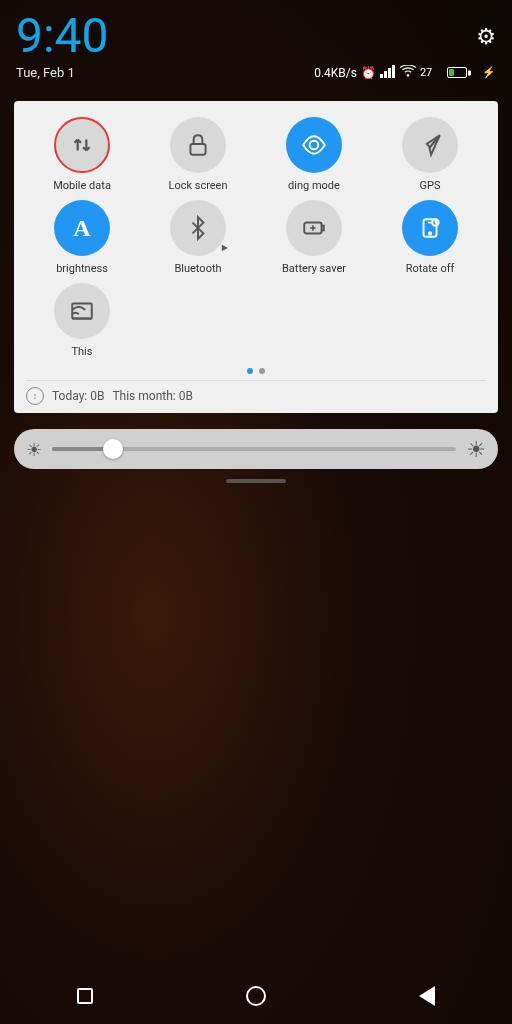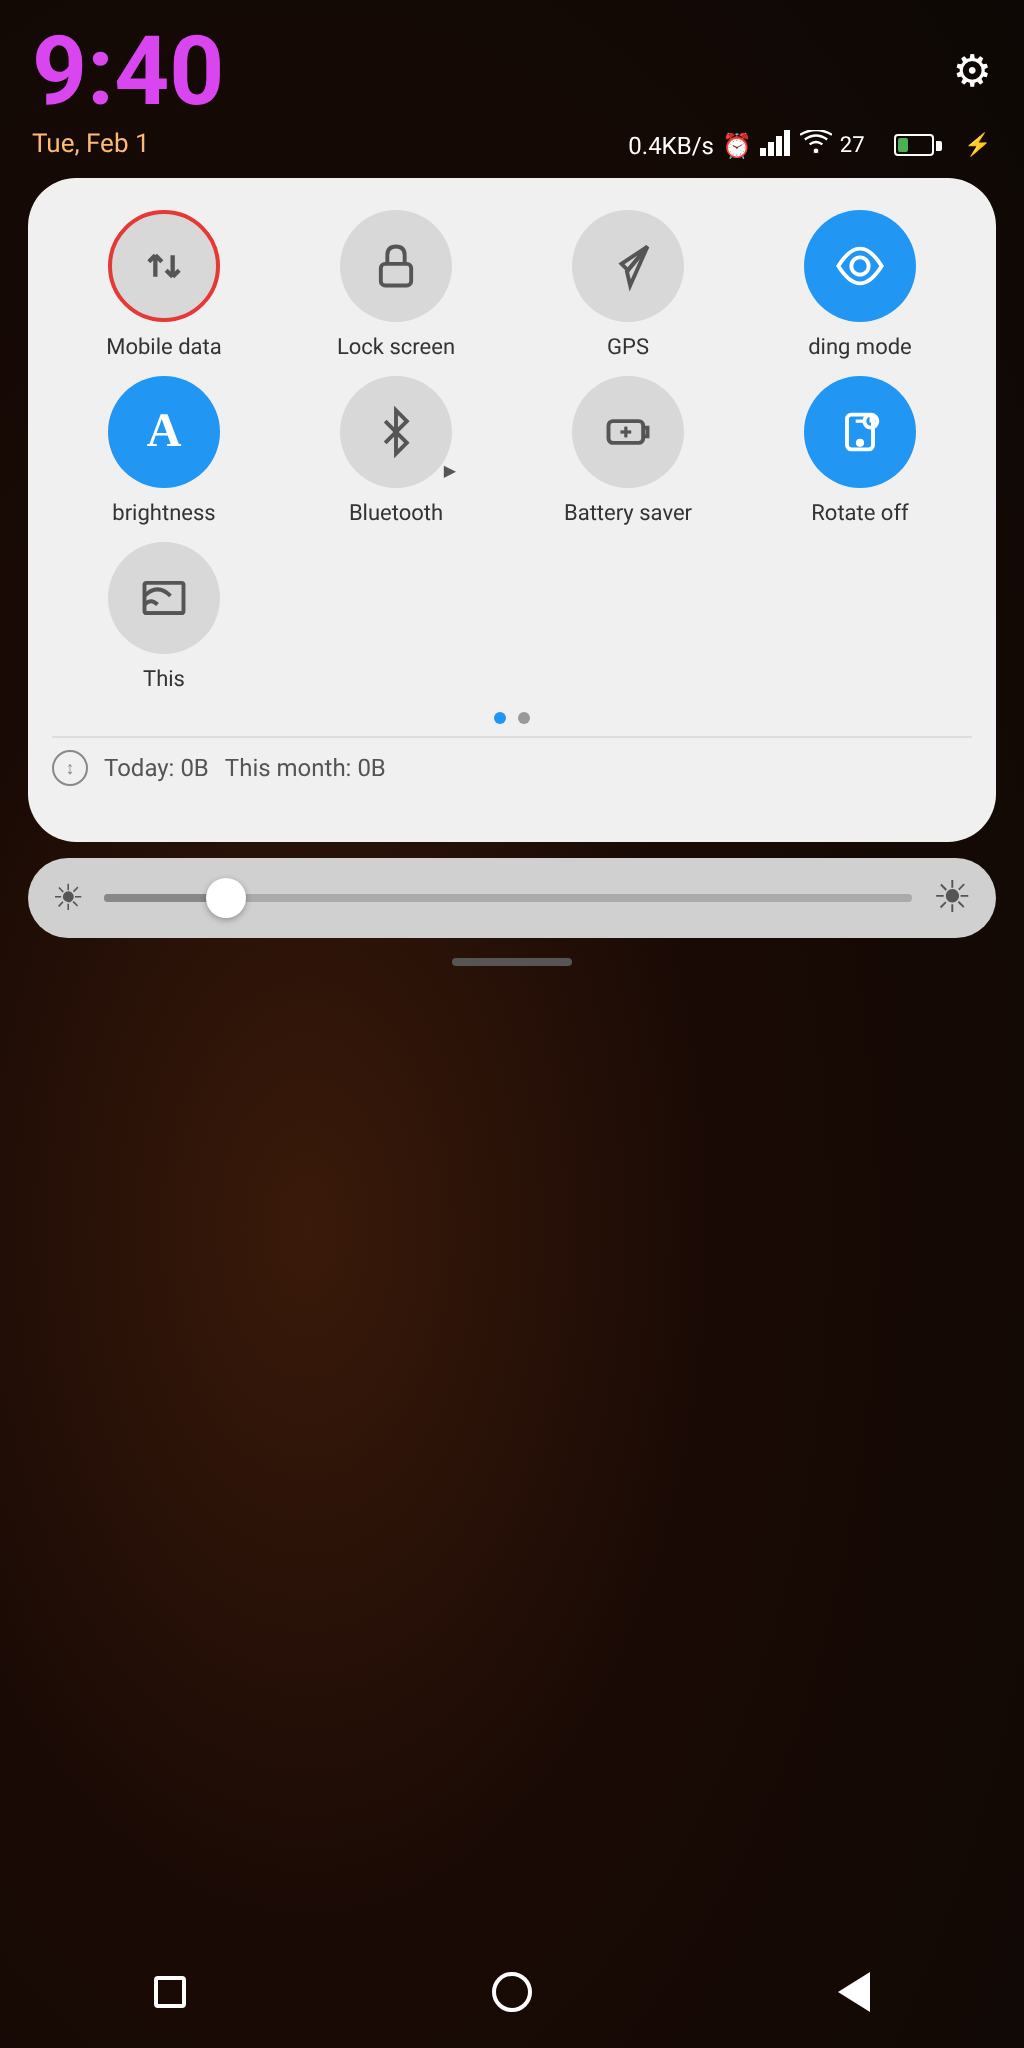--- a/index.html
+++ b/index.html
@@ -29,40 +29,40 @@
       flex-direction: column;
     }
 
     .status-bar-top {
       display: flex;
       justify-content: space-between;
       align-items: center;
     }
 
     .time {
-      color: #d946ef;
+      color: #0ea5e9;
       font-size: 48px;
-      font-weight: 700;
+      font-weight: 400;
       line-height: 1;
     }
 
     .settings-icon {
       color: white;
       font-size: 22px;
     }
 
     .status-bar-bottom {
       display: flex;
       justify-content: space-between;
       align-items: center;
       margin-top: 4px;
     }
 
     .date-text {
-      color: #fdba74;
+      color: #e5e5e5;
       font-size: 13px;
     }
 
     .status-icons {
       display: flex;
       align-items: center;
       gap: 4px;
       color: white;
       font-size: 12px;
     }
@@ -100,24 +100,24 @@
       background: #4caf50;
       height: 100%;
       width: 27%;
       border-radius: 1px;
     }
 
     
     .quick-settings {
       position: relative;
       z-index: 10;
-      margin: 4px 14px;
+      margin: 16px 14px;
       background: #f0f0f0;
-      border-radius: 24px;
-      padding: 16px 12px 28px 12px;
+      border-radius: 4px;
+      padding: 16px 12px 8px 12px;
     }
 
     .qs-grid {
       display: grid;
       grid-template-columns: repeat(4, 1fr);
       gap: 8px 4px;
       margin-bottom: 10px;
     }
 
     .qs-item {
@@ -392,37 +392,37 @@
       <div class="qs-circle">
         <svg class="icon-svg" viewBox="0 0 24 24" fill="none" stroke="#555" stroke-width="1.8">
           <rect x="5" y="11" width="14" height="10" rx="2"></rect>
           <path d="M8 11 L8 7 Q8 3 12 3 Q16 3 16 7 L16 11"></path>
         </svg>
       </div>
       <span class="qs-label">Lock screen</span>
     </div>
 
     <div class="qs-item">
+      <div class="qs-circle active">
+        <svg class="icon-svg" viewBox="0 0 24 24" fill="none" stroke="white" stroke-width="1.8">
+          <circle cx="12" cy="12" r="4"></circle>
+          <path d="M2 12 Q7 4 12 4 Q17 4 22 12 Q17 20 12 20 Q7 20 2 12Z"></path>
+        </svg>
+      </div>
+      <span class="qs-label">ding mode</span>
+    </div>
+
+    <div class="qs-item">
       <div class="qs-circle">
         <svg class="icon-svg" viewBox="0 0 24 24" fill="none" stroke="#555" stroke-width="1.8">
           <path d="M21 3 L9 11 L12 14 Z"></path>
           <path d="M21 3 L13 21 L11.5 14.5 Z"></path>
         </svg>
       </div>
       <span class="qs-label">GPS</span>
-    </div>
-
-    <div class="qs-item">
-      <div class="qs-circle active">
-        <svg class="icon-svg" viewBox="0 0 24 24" fill="none" stroke="white" stroke-width="1.8">
-          <circle cx="12" cy="12" r="4"></circle>
-          <path d="M2 12 Q7 4 12 4 Q17 4 22 12 Q17 20 12 20 Q7 20 2 12Z"></path>
-        </svg>
-      </div>
-      <span class="qs-label">ding mode</span>
     </div>
 
     <div class="qs-item">
       <div class="qs-circle active">
         <span style="font-size:24px;font-weight:bold;color:white;font-family:serif;">A</span>
       </div>
       <span class="qs-label">brightness</span>
     </div>
 
     <div class="qs-item">

